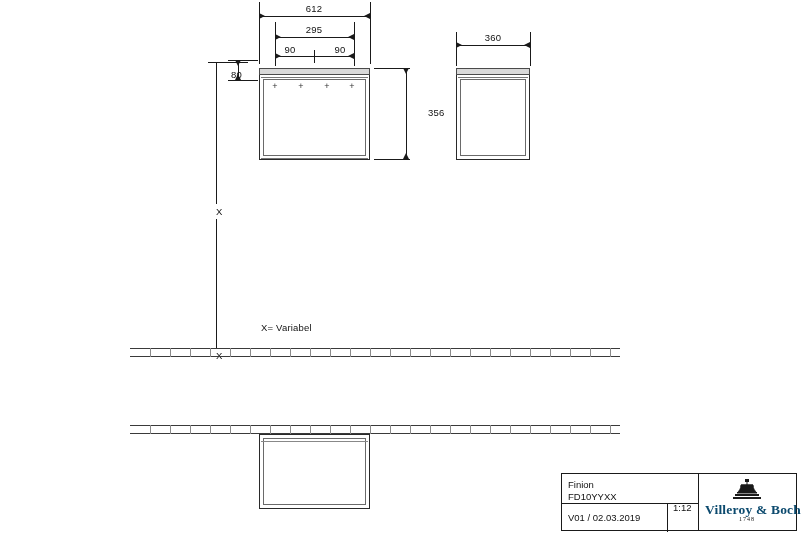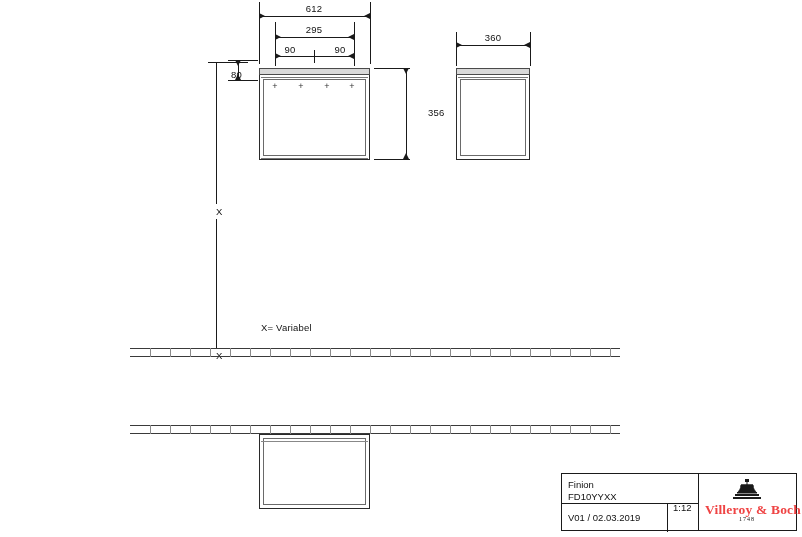--- a/index.html
+++ b/index.html
@@ -98,21 +98,21 @@
     font-size: 9.5px;
     color: #111;
     white-space: nowrap;
   }
   .brand-name {
     position: absolute;
     font-family: "Liberation Serif", serif;
     font-size: 13.5px;
     font-weight: bold;
     letter-spacing: 0.2px;
-    color: #ef4444;
+    color: #0c4a6e;
     white-space: nowrap;
   }
   .brand-year {
     position: absolute;
     font-family: "Liberation Serif", serif;
     font-size: 6px;
     letter-spacing: 1px;
     color: #111;
     white-space: nowrap;
   }

